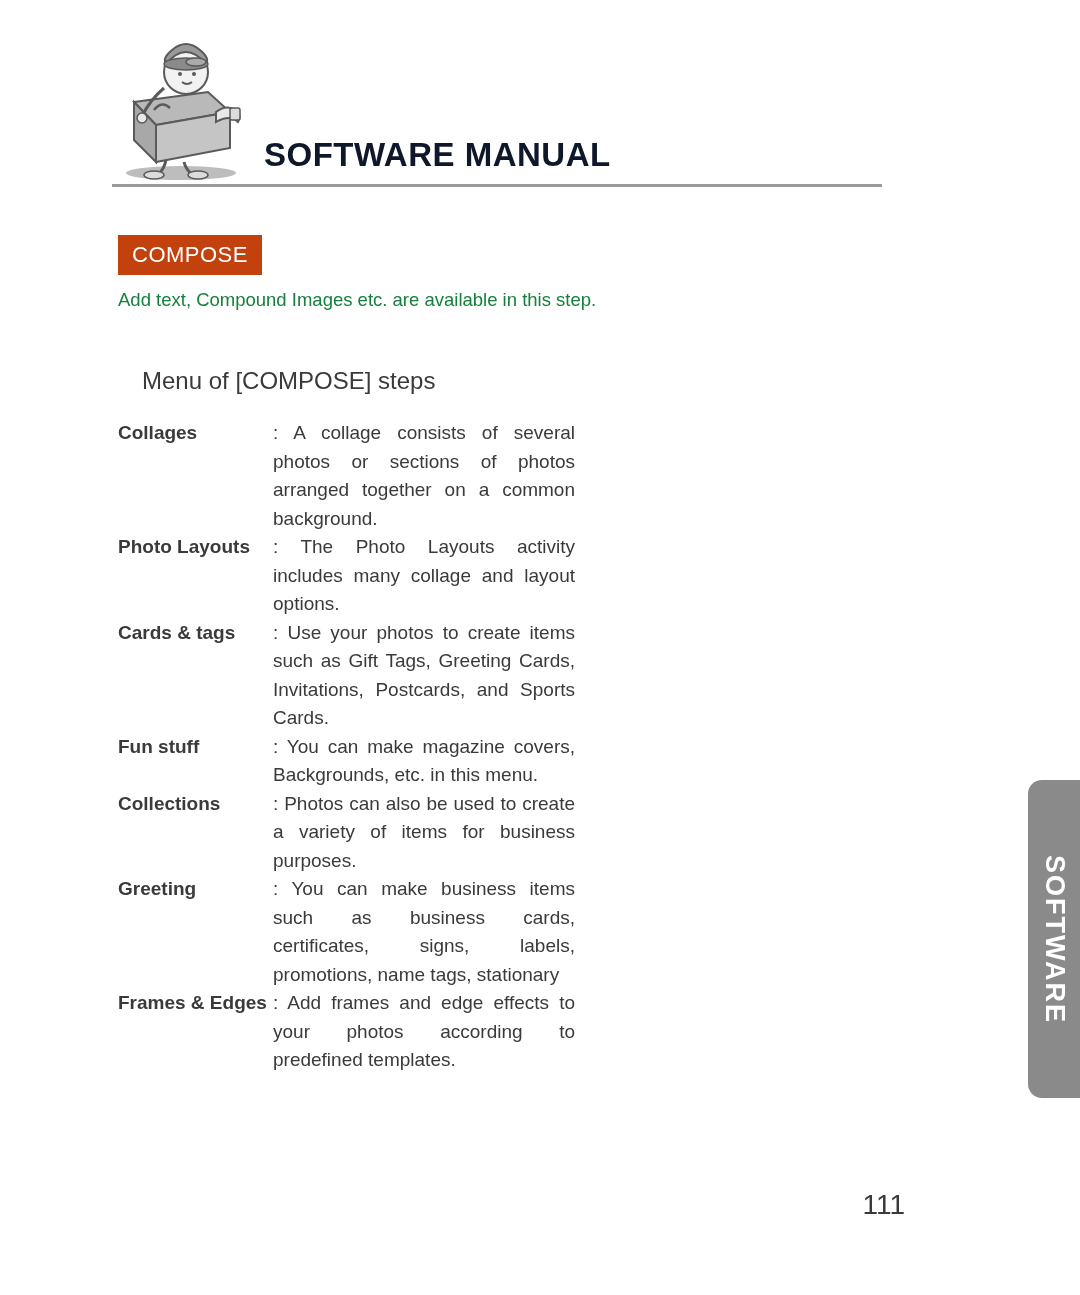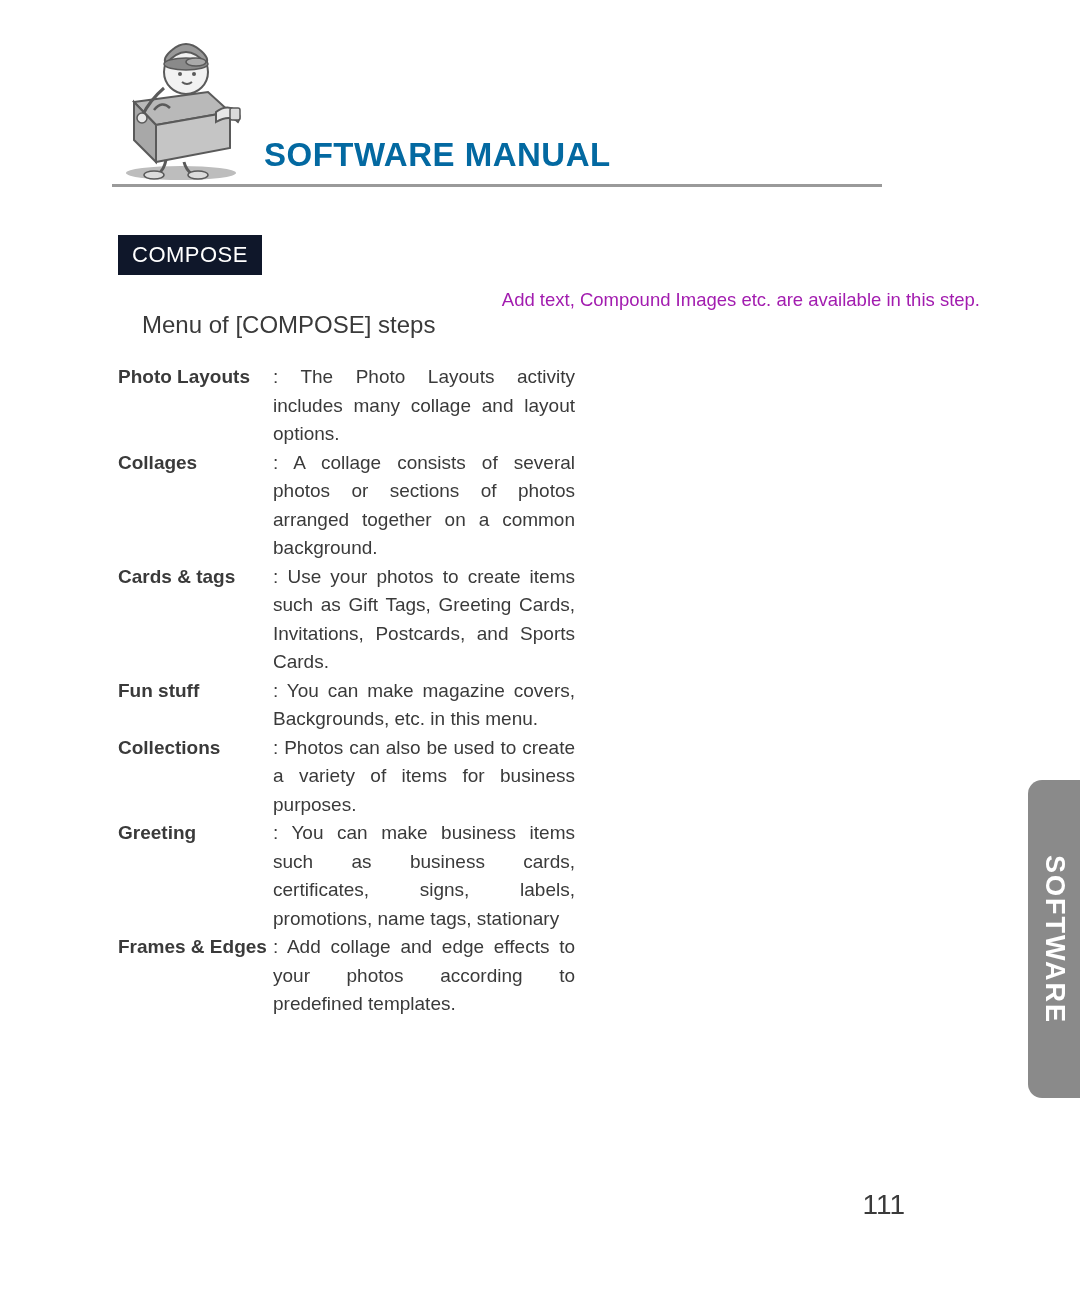--- a/index.html
+++ b/index.html
@@ -27,43 +27,43 @@
   .mascot {
     width: 138px;
     height: 150px;
     flex: 0 0 auto;
     margin-left: -6px;
   }
   .title {
     font-size: 33px;
     font-weight: 700;
     letter-spacing: 0.5px;
-    color: #0369a1;
+    color: #0f172a;
     margin-bottom: 6px;
   }
   .hr-line {
     height: 3px;
     background: #9a9a9a;
     width: 770px;
     margin-left: -6px;
     margin-bottom: 48px;
   }
   .section-badge {
     display: inline-block;
-    background: #0f172a;
+    background: #c2410c;
     color: #fff;
     font-size: 22px;
     letter-spacing: 0.5px;
     padding: 7px 14px 7px 14px;
     margin-bottom: 14px;
   }
   .section-sub {
     font-size: 18.5px;
-    color: #a21caf;
-    text-align: right;
+    color: #15803d;
+    margin-bottom: 56px;
   }
   .steps-title {
     font-size: 24px;
     color: #3a3a3a;
     margin-left: 24px;
     margin-bottom: 24px;
     font-weight: 400;
   }
   .defs {
     margin-left: 0;
@@ -158,46 +158,46 @@
 
   <div class="hr-line"></div>
 
   <div class="section-badge">COMPOSE</div>
   <div class="section-sub">Add text, Compound Images etc. are available in this step.</div>
 
   <div class="steps-title">Menu of [COMPOSE] steps</div>
 
   <div class="defs">
     <div class="def-row">
+      <div class="def-term">Collages</div>
+      <div class="def-desc">: A collage consists of several photos or sections of photos arranged together on a common background.</div>
+    </div>
+    <div class="def-row">
       <div class="def-term">Photo Layouts</div>
       <div class="def-desc">: The Photo Layouts activity includes many collage and layout options.</div>
     </div>
     <div class="def-row">
-      <div class="def-term">Collages</div>
-      <div class="def-desc">: A collage consists of several photos or sections of photos arranged together on a common background.</div>
-    </div>
-    <div class="def-row">
       <div class="def-term">Cards &amp; tags</div>
       <div class="def-desc">: Use your photos to create items such as Gift Tags, Greeting Cards, Invitations, Postcards, and Sports Cards.</div>
     </div>
     <div class="def-row">
       <div class="def-term">Fun stuff</div>
       <div class="def-desc">: You can make magazine covers, Backgrounds, etc. in this menu.</div>
     </div>
     <div class="def-row">
       <div class="def-term">Collections</div>
       <div class="def-desc">: Photos can also be used to create a variety of items for business purposes.</div>
     </div>
     <div class="def-row">
       <div class="def-term">Greeting</div>
       <div class="def-desc">: You can make business items such as business cards, certificates, signs, labels, promotions, name tags, stationary</div>
     </div>
     <div class="def-row">
       <div class="def-term">Frames &amp; Edges</div>
-      <div class="def-desc">: Add collage and edge effects to your photos according to predefined templates.</div>
+      <div class="def-desc">: Add frames and edge effects to your photos according to predefined templates.</div>
     </div>
   </div>
 
   <div class="page-num">111</div>
 </div>
 
 <div class="side-tab">
   <div class="side-tab-text">SOFTWARE</div>
 </div>
 

